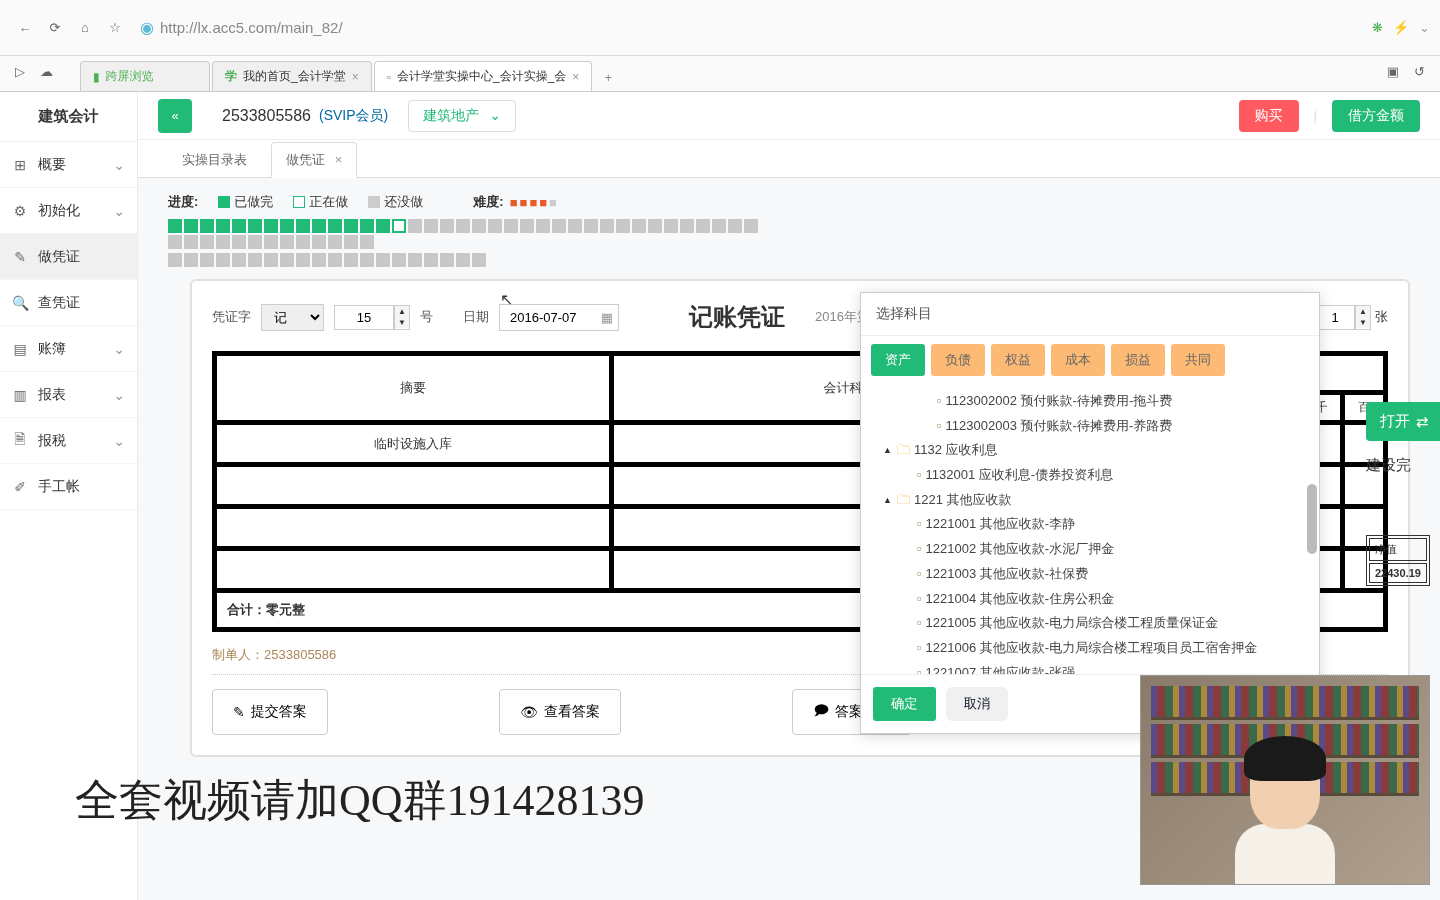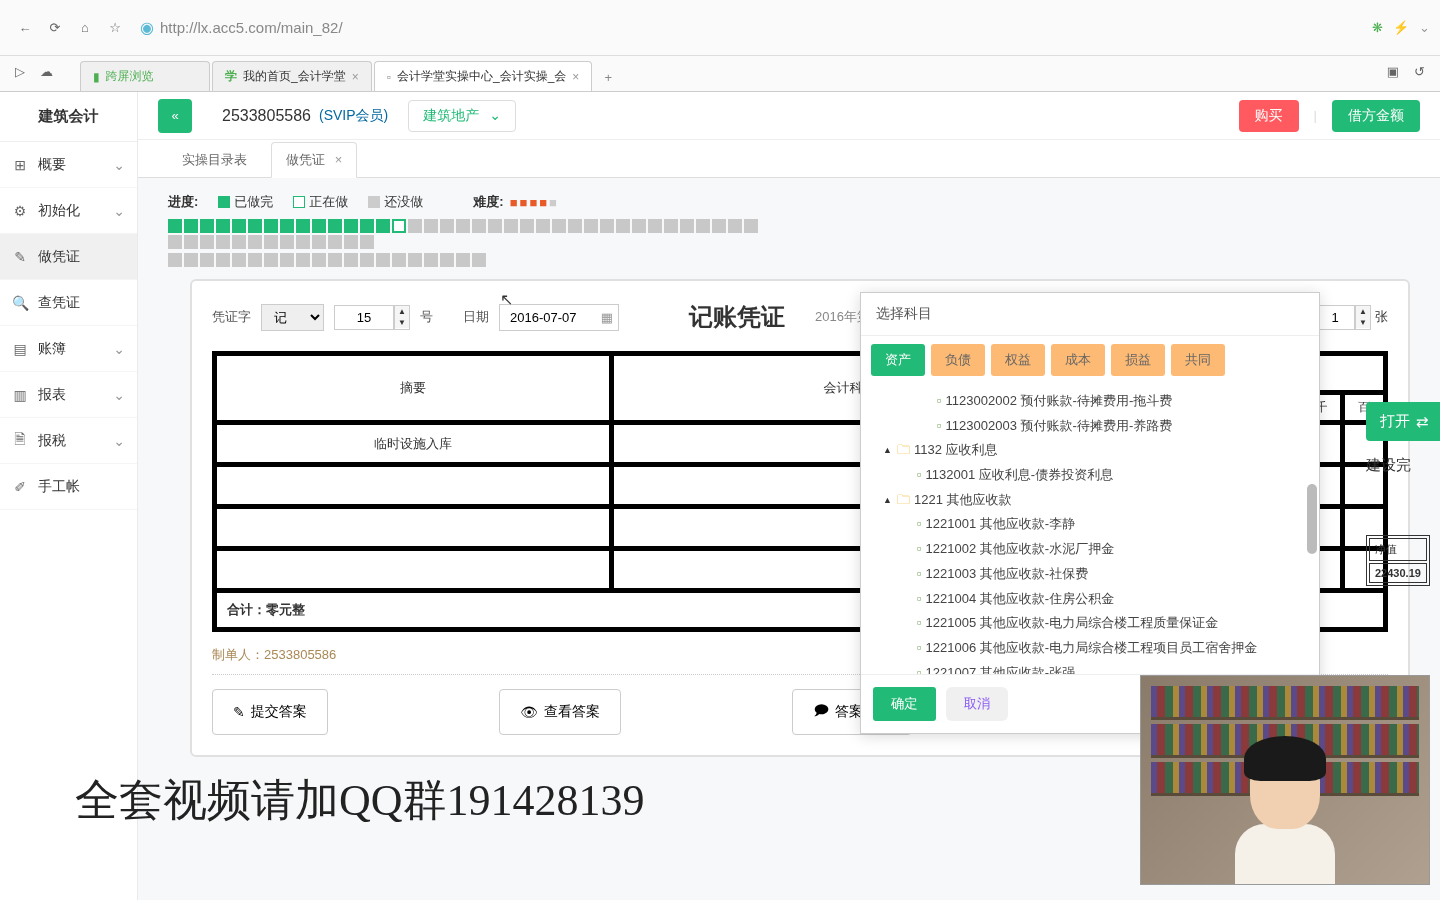--- a/index.html
+++ b/index.html
@@ -104,21 +104,21 @@
     .ptab { padding: 7px 14px; background: #fdba74; border-radius: 3px; cursor: pointer; font-size: 13px; color: #666; }
     .ptab.active { background: #21ba76; color: #fff; }
     .tree { max-height: 290px; overflow-y: auto; padding: 5px 12px; font-size: 13px; line-height: 1.9; color: #444; position: relative; }
     .tree-scrollbar { position: absolute; right: 2px; top: 100px; width: 10px; height: 70px; background: #bbb; border-radius: 5px; }
     .tree-item { display: flex; align-items: center; gap: 4px; padding-left: var(--indent, 0); cursor: pointer; }
     .tri { font-size: 9px; color: #333; width: 10px; }
     .folder { color: #f0b429; }
     .file { color: #7aa563; }
     .popup-footer { padding: 12px; display: flex; gap: 10px; border-top: 1px solid #eee; }
     .ok-btn { background: #21ba76; color: #fff; border: none; border-radius: 3px; padding: 8px 18px; cursor: pointer; }
-    .cancel-btn { background: #f0f0f0; color: #8b5cf6; border: none; border-radius: 6px; padding: 0 18px; cursor: pointer; }
+    .cancel-btn { background: #f0f0f0; color: #0f172a; border: none; border-radius: 6px; padding: 0 18px; cursor: pointer; }
     
     .side-panel { position: absolute; right: -6px; top: 310px; width: 80px; z-index: 50; }
     .open-btn { background: #21ba76; color: #fff; padding: 10px 14px; display: flex; align-items: center; gap: 6px; border-radius: 4px 0 0 4px; cursor: pointer; font-size: 15px; }
     .side-text { margin-top: 15px; font-size: 15px; color: #333; writing-mode: horizontal-tb; }
     .mini-table { border: 1px solid #333; margin-top: 60px; font-size: 11px; }
     .mini-table td { border: 1px solid #333; padding: 3px 5px; }
     
     .video-overlay { position: absolute; right: 10px; bottom: 15px; width: 290px; height: 210px; background: linear-gradient(135deg, #8a7a6a, #b0a090); border: 1px solid #999; z-index: 200; overflow: hidden; }
     .bookshelf { position: absolute; top: 10px; left: 10px; right: 10px; height: 110px; display: flex; flex-direction: column; gap: 4px; }
     .shelf-row { flex: 1; background: repeating-linear-gradient(90deg, #5a4a8a 0 6px, #8a3a3a 6px 14px, #3a6a4a 14px 22px, #aa8a3a 22px 28px); border-bottom: 3px solid #5a4a3a; }

